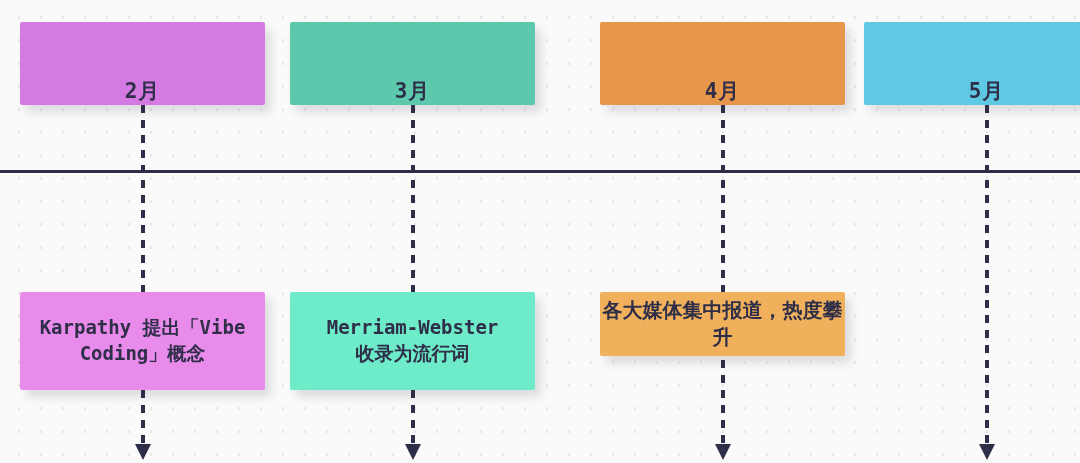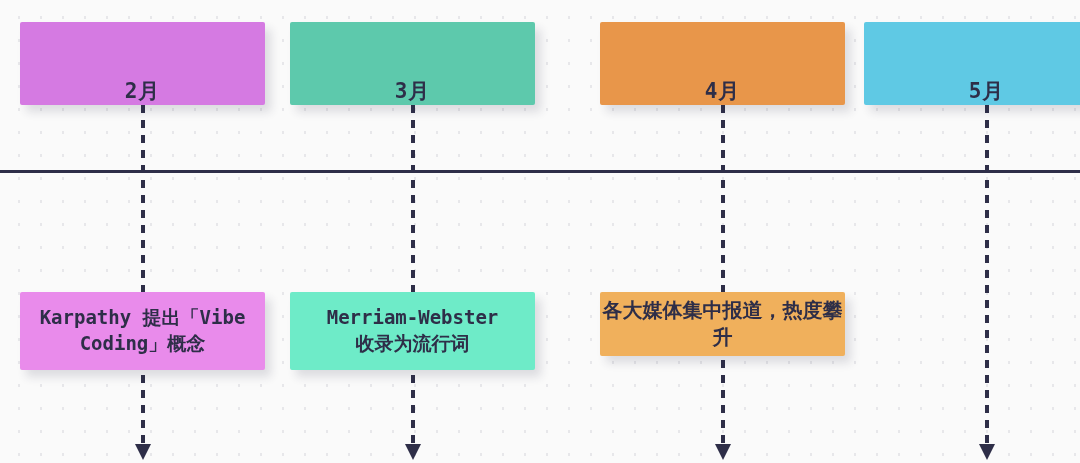--- a/index.html
+++ b/index.html
@@ -42,21 +42,21 @@
     position: absolute; left: 0; top: 22px; width: 100%; height: 83px;
     background: var(--header-color); z-index: 4;
     display: flex; align-items: flex-end; justify-content: center;
     border-radius: 2px;
     box-shadow: 6px 7px 10px rgba(46, 46, 72, 0.14);
     color: var(--ink, #2e2e48);
     font-size: 21px; font-weight: bold; letter-spacing: 1px;
   }
 
   .event-box {
-    position: absolute; left: 0; top: 292px; width: 100%; height: 78px;
+    position: absolute; left: 0; top: 292px; width: 100%; height: 98px;
     background: var(--event-color); z-index: 4;
     display: flex; align-items: center; justify-content: center;
     border-radius: 2px;
     box-shadow: 6px 7px 10px rgba(46, 46, 72, 0.14);
     color: var(--ink, #2e2e48);
     font-size: 19px; font-weight: bold; line-height: 1.35;
     text-align: center; white-space: pre-line; padding: 0 6px; box-sizing: border-box;
   }
   .event-box.single-line { height: 64px; font-size: 20px; padding: 0 2px; }
 </style>

